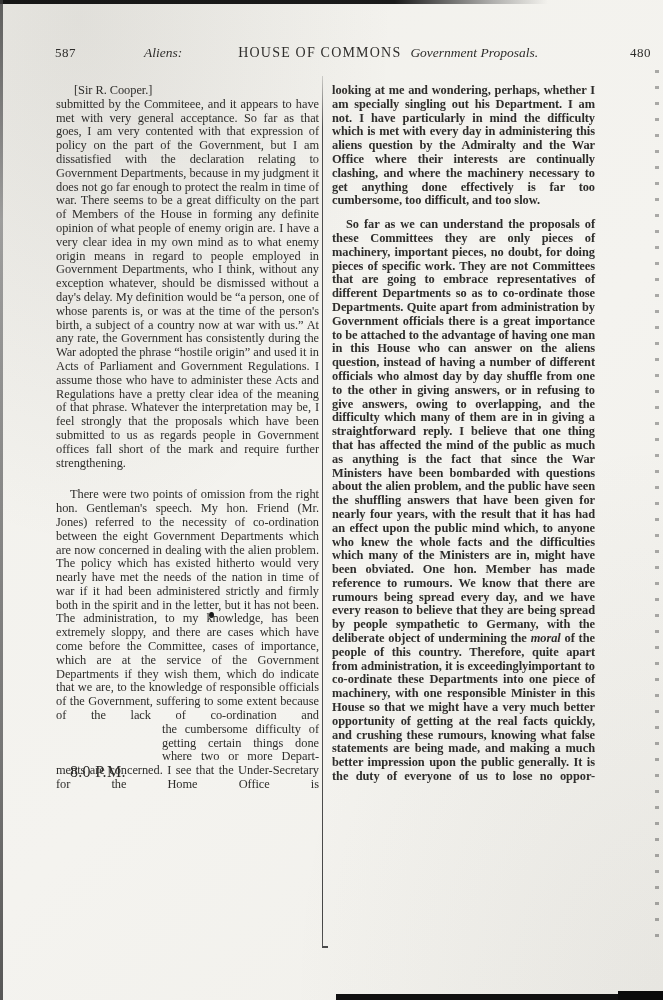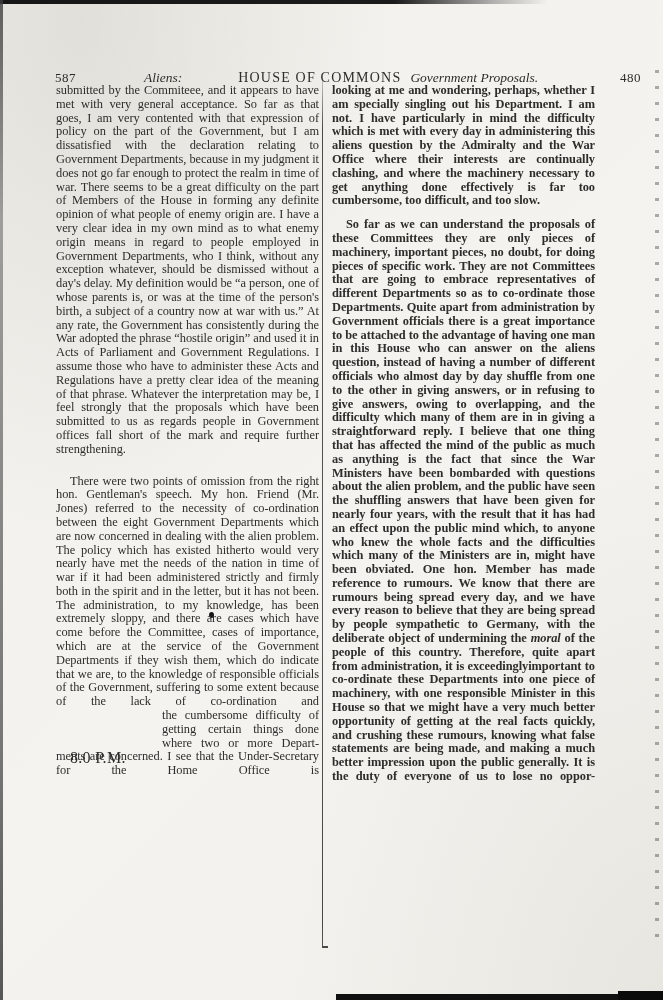--- a/index.html
+++ b/index.html
@@ -20,22 +20,22 @@
     background:linear-gradient(to right,#161616 0%,#1b1b1b 72%,rgba(110,110,110,.5) 90%,transparent 100%);}
   .edge-left{position:absolute;top:0;left:0;width:3px;height:100%;opacity:.8;
     background:linear-gradient(to bottom,#3c3c3c,#8b8b8b 22%,#6f6f6f 48%,#575757 75%,#303030);}
   .edge-bottom{position:absolute;bottom:0;left:336px;right:0;height:6px;background:#101010;}
   .edge-bottom-step{position:absolute;bottom:0;left:618px;right:0;height:9px;background:#0a0a0a;}
   .edge-right-marks{position:absolute;right:4px;top:70px;bottom:55px;width:4px;opacity:.55;
     background:repeating-linear-gradient(to bottom,rgba(35,35,35,.65) 0 3px,transparent 3px 16px);}
   .ink-dot{position:absolute;left:209px;top:612px;width:5px;height:6px;border-radius:50%;background:#181818;}
 
   .header{
-    position:absolute;top:45px;left:55px;right:22px;
-    display:flex;align-items:center;font-size:13.5px;white-space:nowrap;margin-top:25px;
+    position:absolute;top:45px;left:55px;right:12px;
+    display:flex;align-items:center;font-size:13.5px;white-space:nowrap;
   }
   .h-num{font-size:13px;letter-spacing:.5px;}
   .h-topic{font-style:italic;}
   .h-topic-left{margin-left:68px;}
   .h-title{margin-left:56px;font-size:14px;letter-spacing:1.2px;}
   .h-topic-right{margin-left:9px;}
   .h-num-right{margin-left:auto;}
 
   .col-divider{position:absolute;left:322px;top:76px;height:872px;width:1px;
     background:linear-gradient(to bottom,rgba(70,70,70,.2),#4a4a4a 6%,#555 60%,#474747 97%,rgba(70,70,70,.9));}
@@ -77,20 +77,21 @@
     <span class="h-num">587</span>
     <span class="h-topic h-topic-left">Aliens:</span>
     <span class="h-title">HOUSE OF COMMONS</span>
     <span class="h-topic h-topic-right">Government Proposals.</span>
     <span class="h-num h-num-right">480</span>
   </div>
 
   <div class="col-divider"></div>
 
   <div class="col col-left">
+    <div class="speaker">[Sir R. Cooper.]</div>
     <div class="para">submitted by the Commiteee, and it appears to have met with very general acceptance. So far as that goes, I am very contented with that expression of policy on the part of the Government, but I am dissatisfied with the declaration relating to Government Departments, because in my judgment it does not go far enough to protect the realm in time of war. There seems to be a great difficulty on the part of Members of the House in forming any definite opinion of what people of enemy origin are. I have a very clear idea in my own mind as to what enemy origin means in regard to people employed in Government Departments, who I think, without any exception whatever, should be dismissed without a day's delay. My definition would be “a person, one of whose parents is, or was at the time of the person's birth, a subject of a country now at war with us.” At any rate, the Government has consistently during the War adopted the phrase “hostile origin” and used it in Acts of Parliament and Government Regulations. I assume those who have to administer these Acts and Regulations have a pretty clear idea of the meaning of that phrase. Whatever the interpretation may be, I feel strongly that the proposals which have been submitted to us as regards people in Government offices fall short of the mark and require further strengthening.</div>
     <div class="para para-indent para-justify-last gap-small">There were two points of omission from the right hon. Gentleman's speech. My hon. Friend (Mr. Jones) referred to the necessity of co-ordination between the eight Government Departments which are now concerned in dealing with the alien problem. The policy which has existed hitherto would very nearly have met the needs of the nation in time of war if it had been administered strictly and firmly both in the spirit and in the letter, but it has not been. The administration, to my knowledge, has been extremely sloppy, and there are cases which have come before the Committee, cases of importance, which are at the service of the Government Departments if they wish them, which do indicate that we are, to the knowledge of responsible officials of the Government, suffering to some extent because of the lack of co-ordination and</div>
     <div class="time-block">
       <span class="time-label">8.0 P.M.</span>
       <div class="inset">the cumbersome difficulty of</div>
       <div class="inset">getting certain things done</div>
       <div class="inset">where two or more Depart-</div>
     </div>
     <div class="para para-justify-last">ments are concerned. I see that the Under-Secretary for the Home Office is</div>
   </div>

